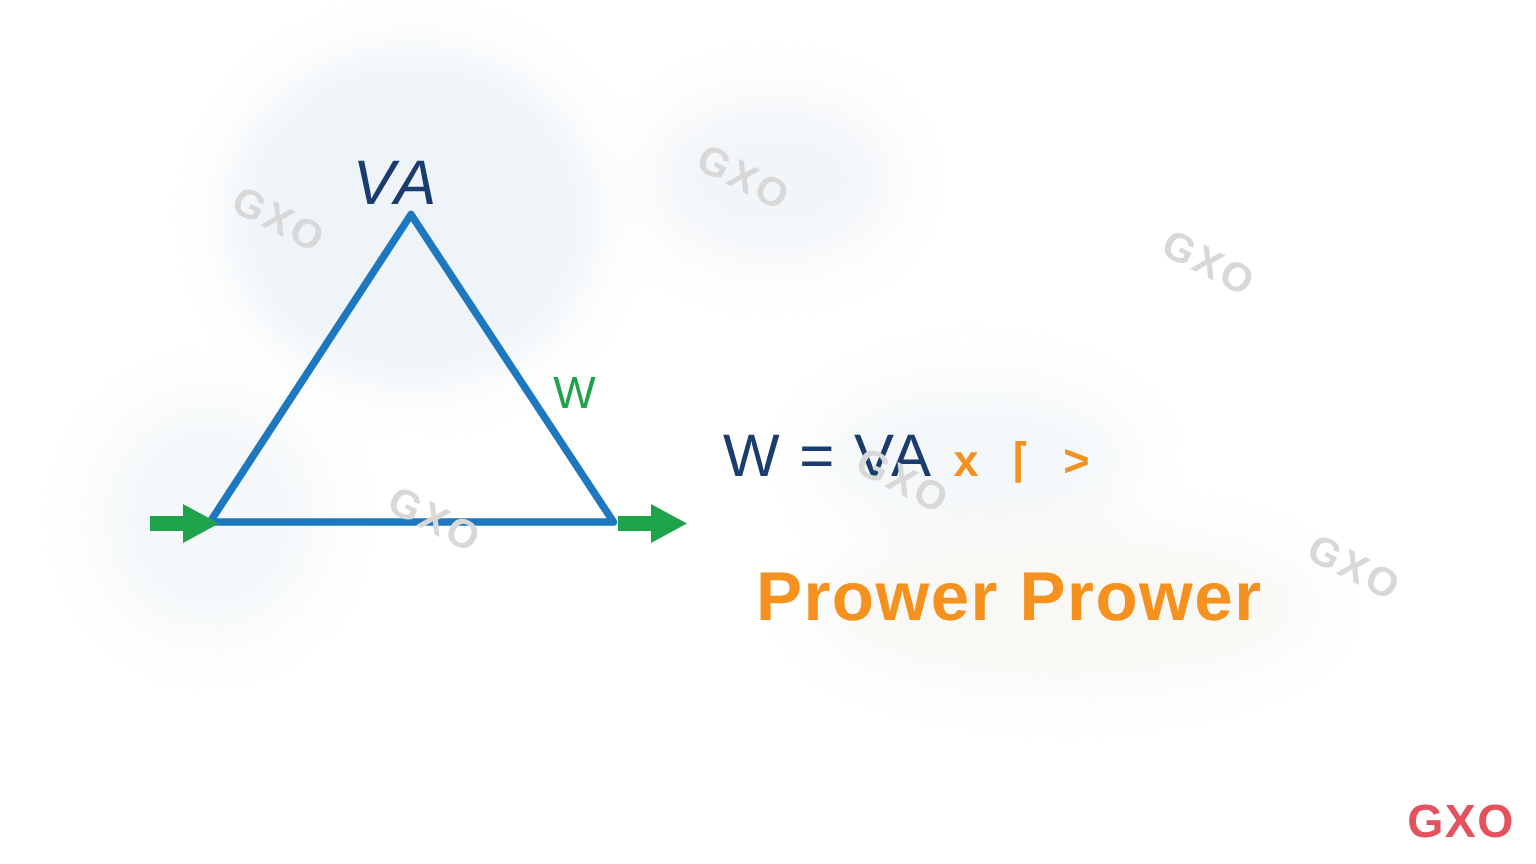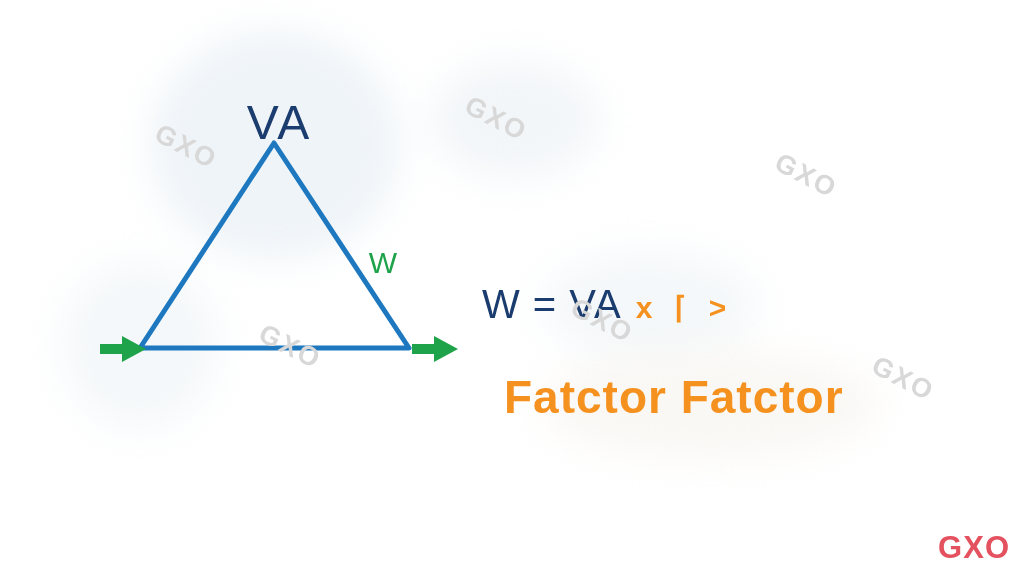--- a/index.html
+++ b/index.html
@@ -30,23 +30,24 @@
   .halo.h5{left:60px;top:260px;width:160px;height:170px;background:rgba(238,243,247,.6);}
 
   .abs{position:absolute;}
   .centered{transform:translate(-50%,-50%);}
 
   svg.diagram{position:absolute;left:0;top:0;width:1024px;height:576px;}
   .tri{fill:none;stroke:var(--triangle-blue,#1d78bf);stroke-width:5;stroke-linejoin:round;}
   .arrow{fill:var(--green,#1ea34a);}
 
   .label-va{
-    left:279px;top:122px;
-    font-size:48px;letter-spacing:2px;
+    left:264px;top:122px;
+    font-size:42px;letter-spacing:2px;
     color:var(--navy-dark,#1b3c6e);
+    font-style:italic;
   }
   .label-w{
     left:383px;top:263px;
     font-size:30px;
     color:var(--green,#1ea34a);
   }
   .label-wa{
     left:256px;top:398px;
     font-size:47px;letter-spacing:2px;
     color:var(--navy-medium,#1d4f90);
@@ -114,21 +115,21 @@
   <div class="abs centered label-va">VA</div>
 
   <div class="abs centered label-w">W</div>
 
 
   <div class="abs equation">
     <span class="eq-blue">W = VA</span>
     <span class="eq-orange">x ⌈ &gt;</span>
   </div>
 
-  <div class="abs caption">Fatctor Fatctor</div>
+  <div class="abs caption">Prower Prower</div>
 
   <span class="watermark wm1">GXO</span>
   <span class="watermark wm2">GXO</span>
   <span class="watermark wm3">GXO</span>
   <span class="watermark wm4">GXO</span>
   <span class="watermark wm5">GXO</span>
   <span class="watermark wm6">GXO</span>
 
   <div class="logo">GXO</div>
 

